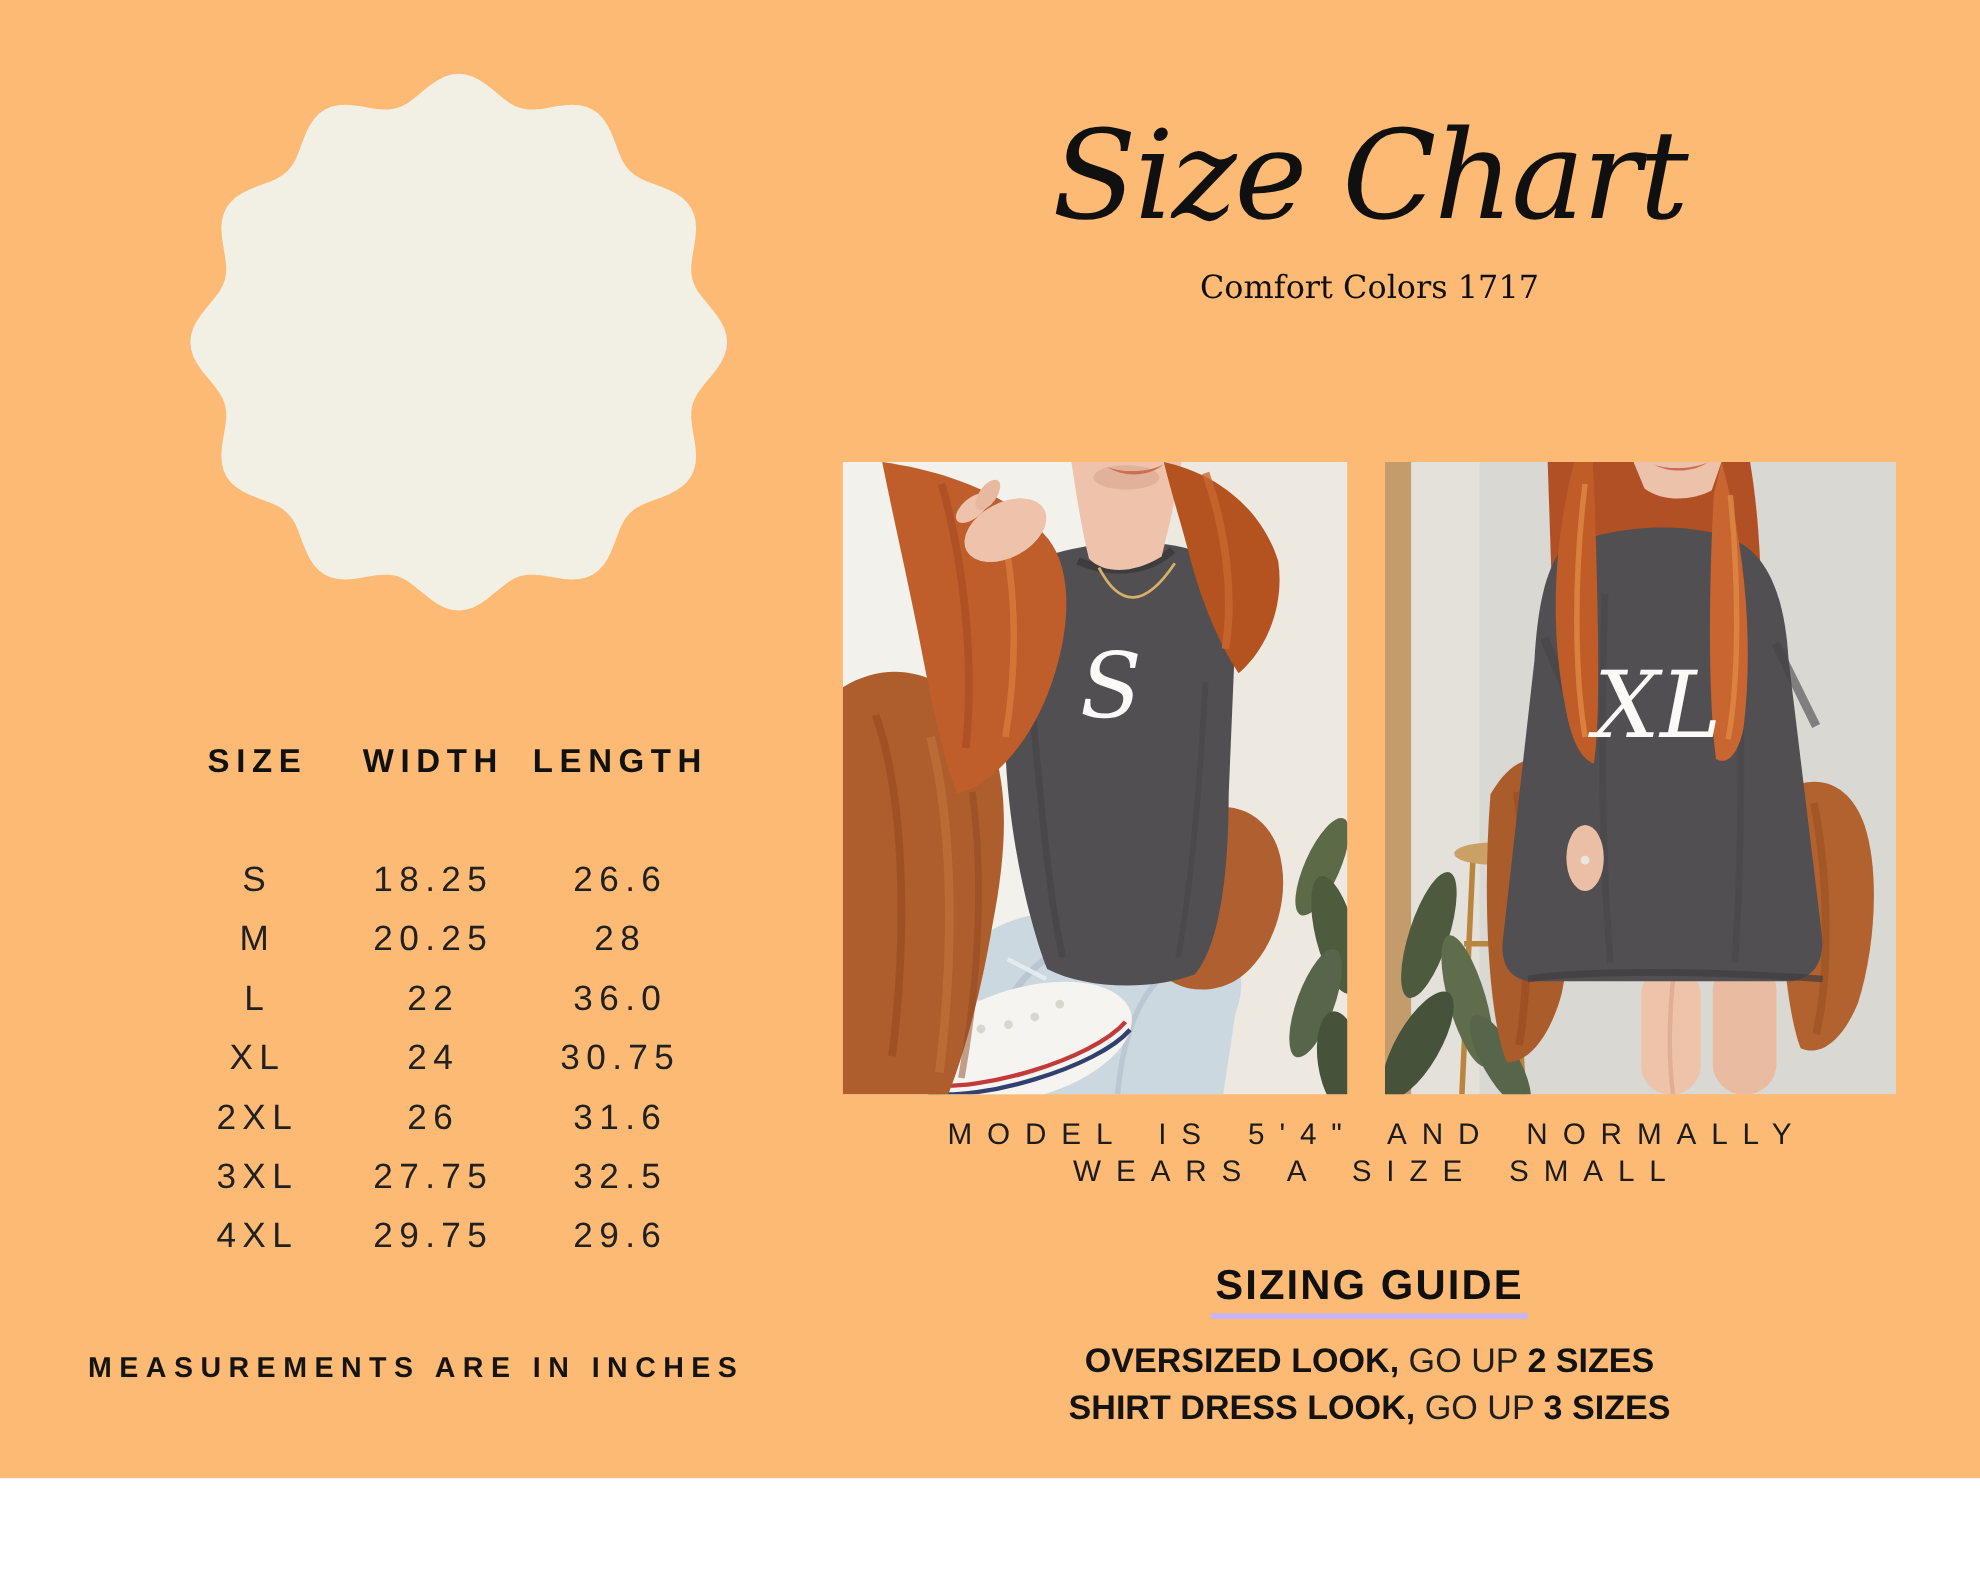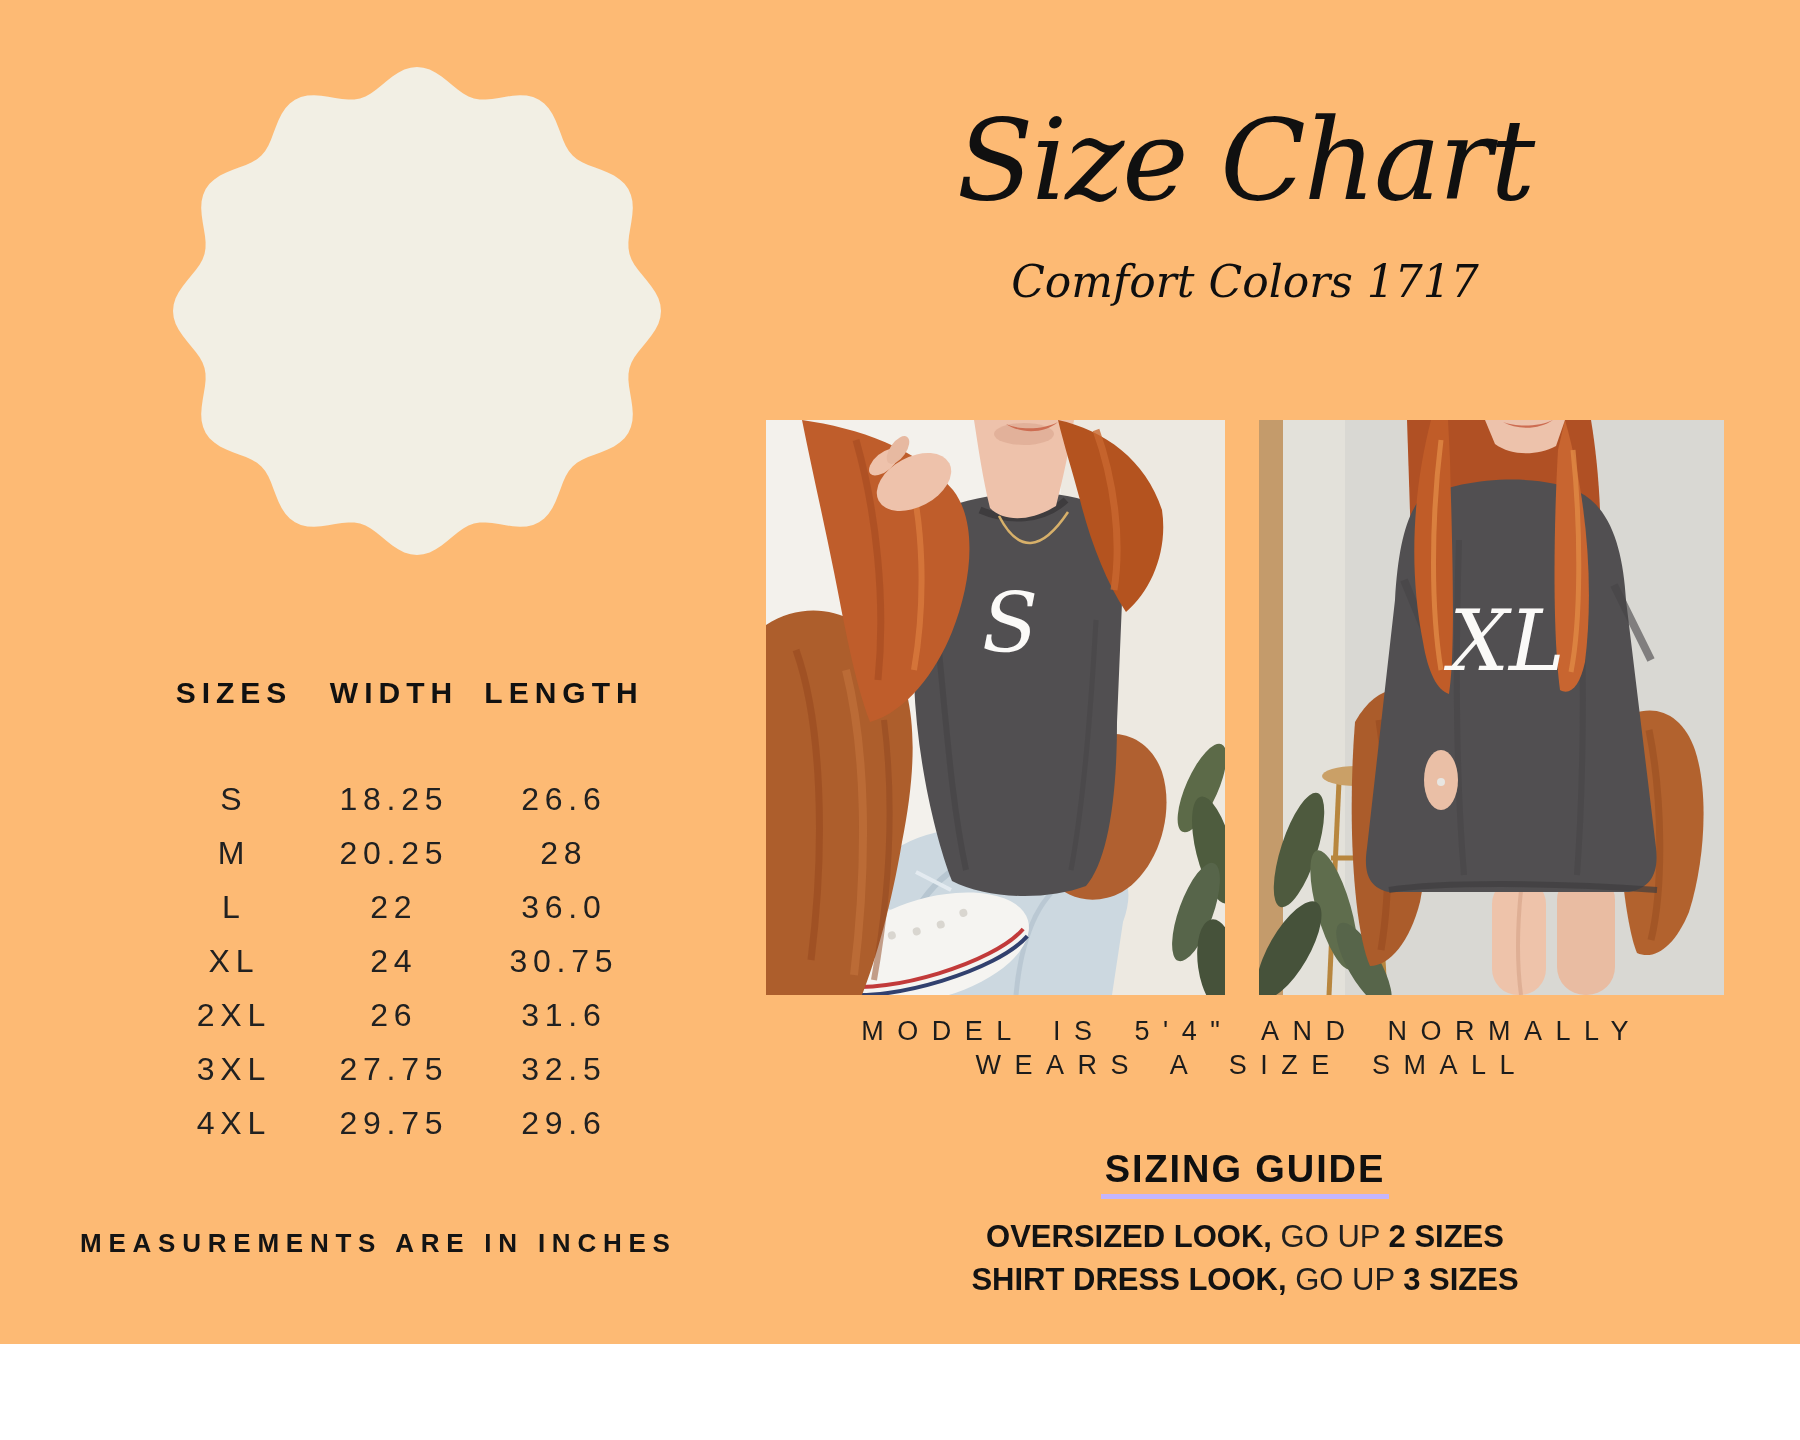--- a/index.html
+++ b/index.html
@@ -9,21 +9,21 @@
   }
   
   .badge-svg{position:absolute;left:172px;top:60px;width:490px;height:502px;}
   
   .header-block{position:absolute;left:780px;top:88px;width:930px;text-align:center;}
   .script-title{
     font-family:"DejaVu Serif",serif;font-style:italic;font-weight:normal;
     font-size:112px;line-height:1.3;color:#101010;letter-spacing:-2px;
   }
   .serif-subtitle{
-    font-family:"DejaVu Serif",serif;font-size:44px;line-height:1.1;margin-top:24px;color:#0f0f0f;font-style:italic;
+    font-family:"DejaVu Serif",serif;font-size:29px;line-height:1.1;margin-top:12px;color:#0f0f0f;
   }
   
   .size-table{position:absolute;left:156px;top:666px;width:490px;}
   .t-row{display:grid;grid-template-columns:150px 170px 170px;height:54px;align-items:center;}
   .t-row.head{height:54px;margin-bottom:52px;}
   .t-cell{text-align:center;font-size:32px;letter-spacing:0.18em;text-indent:0.18em;color:#212121;}
   .head .t-cell{font-weight:bold;font-size:30px;letter-spacing:0.2em;text-indent:0.2em;color:#111111;}
   .table-footnote{
     position:absolute;left:60px;top:1228px;width:630px;text-align:center;
     font-size:26px;font-weight:bold;letter-spacing:0.26em;text-indent:0.26em;color:#141414;
@@ -57,21 +57,21 @@
     <path fill="#f2efe4" d="M489.0,251.0L488.3,257.4L486.4,263.7L483.3,269.8L479.4,275.6L475.0,281.3L470.5,286.7L466.2,292.0L462.4,297.2L459.5,302.5L457.5,307.9L456.5,313.7L456.4,319.7L457.0,326.1L458.1,332.8L459.3,339.8L460.3,346.9L460.8,353.9L460.4,360.7L458.9,367.1L456.3,373.0L452.5,378.2L447.7,382.6L442.0,386.4L435.7,389.5L429.1,392.2L422.4,394.7L416.1,397.1L410.2,399.7L405.0,402.8L400.6,406.6L396.8,411.0L393.7,416.2L391.1,422.1L388.7,428.4L386.2,435.1L383.5,441.7L380.4,448.0L376.6,453.7L372.2,458.5L367.0,462.3L361.1,464.9L354.7,466.4L347.9,466.8L340.9,466.3L333.8,465.3L326.8,464.1L320.1,463.0L313.7,462.4L307.7,462.5L301.9,463.5L296.5,465.5L291.2,468.4L286.0,472.2L280.7,476.5L275.3,481.0L269.6,485.4L263.8,489.3L257.7,492.4L251.4,494.3L245.0,495.0L238.6,494.3L232.3,492.4L226.2,489.3L220.4,485.4L214.7,481.0L209.3,476.5L204.0,472.2L198.8,468.4L193.5,465.5L188.1,463.5L182.3,462.5L176.3,462.4L169.9,463.0L163.2,464.1L156.2,465.3L149.1,466.3L142.1,466.8L135.3,466.4L128.9,464.9L123.0,462.3L117.8,458.5L113.4,453.7L109.6,448.0L106.5,441.7L103.8,435.1L101.3,428.4L98.9,422.1L96.3,416.2L93.2,411.0L89.4,406.6L85.0,402.8L79.8,399.7L73.9,397.1L67.6,394.7L60.9,392.2L54.3,389.5L48.0,386.4L42.3,382.6L37.5,378.2L33.7,373.0L31.1,367.1L29.6,360.7L29.2,353.9L29.7,346.9L30.7,339.8L31.9,332.8L33.0,326.1L33.6,319.7L33.5,313.7L32.5,307.9L30.5,302.5L27.6,297.2L23.8,292.0L19.5,286.7L15.0,281.3L10.6,275.6L6.7,269.8L3.6,263.7L1.7,257.4L1.0,251.0L1.7,244.6L3.6,238.3L6.7,232.2L10.6,226.4L15.0,220.7L19.5,215.3L23.8,210.0L27.6,204.8L30.5,199.5L32.5,194.1L33.5,188.3L33.6,182.3L33.0,175.9L31.9,169.2L30.7,162.2L29.7,155.1L29.2,148.1L29.6,141.3L31.1,134.9L33.7,129.0L37.5,123.8L42.3,119.4L48.0,115.6L54.3,112.5L60.9,109.8L67.6,107.3L73.9,104.9L79.8,102.3L85.0,99.2L89.4,95.4L93.2,91.0L96.3,85.8L98.9,79.9L101.3,73.6L103.8,66.9L106.5,60.3L109.6,54.0L113.4,48.3L117.8,43.5L123.0,39.7L128.9,37.1L135.3,35.6L142.1,35.2L149.1,35.7L156.2,36.7L163.2,37.9L169.9,39.0L176.3,39.6L182.3,39.5L188.1,38.5L193.5,36.5L198.8,33.6L204.0,29.8L209.3,25.5L214.7,21.0L220.4,16.6L226.2,12.7L232.3,9.6L238.6,7.7L245.0,7.0L251.4,7.7L257.7,9.6L263.8,12.7L269.6,16.6L275.3,21.0L280.7,25.5L286.0,29.8L291.2,33.6L296.5,36.5L301.9,38.5L307.7,39.5L313.7,39.6L320.1,39.0L326.8,37.9L333.8,36.7L340.9,35.7L347.9,35.2L354.7,35.6L361.1,37.1L367.0,39.7L372.2,43.5L376.6,48.3L380.4,54.0L383.5,60.3L386.2,66.9L388.7,73.6L391.1,79.9L393.7,85.8L396.8,91.0L400.6,95.4L405.0,99.2L410.2,102.3L416.1,104.9L422.4,107.3L429.1,109.8L435.7,112.5L442.0,115.6L447.7,119.4L452.5,123.8L456.3,129.0L458.9,134.9L460.4,141.3L460.8,148.1L460.3,155.1L459.3,162.2L458.1,169.2L457.0,175.9L456.4,182.3L456.5,188.3L457.5,194.1L459.5,199.5L462.4,204.8L466.2,210.0L470.5,215.3L475.0,220.7L479.4,226.4L483.3,232.2L486.4,238.3L488.3,244.6L489.0,251.0Z"></path>
   </svg>
 
   <div class="header-block">
     <div class="script-title">Size Chart</div>
     <div class="serif-subtitle">Comfort Colors 1717</div>
   </div>
 
   <div class="size-table">
     <div class="t-row head">
-      <div class="t-cell">SIZES</div>
+      <div class="t-cell">SIZE</div>
       <div class="t-cell">WIDTH</div>
       <div class="t-cell">LENGTH</div>
     </div>
     <div class="t-row">
       <div class="t-cell">S</div>
       <div class="t-cell">18.25</div>
       <div class="t-cell">26.6</div>
     </div>
     <div class="t-row">
       <div class="t-cell">M</div>

